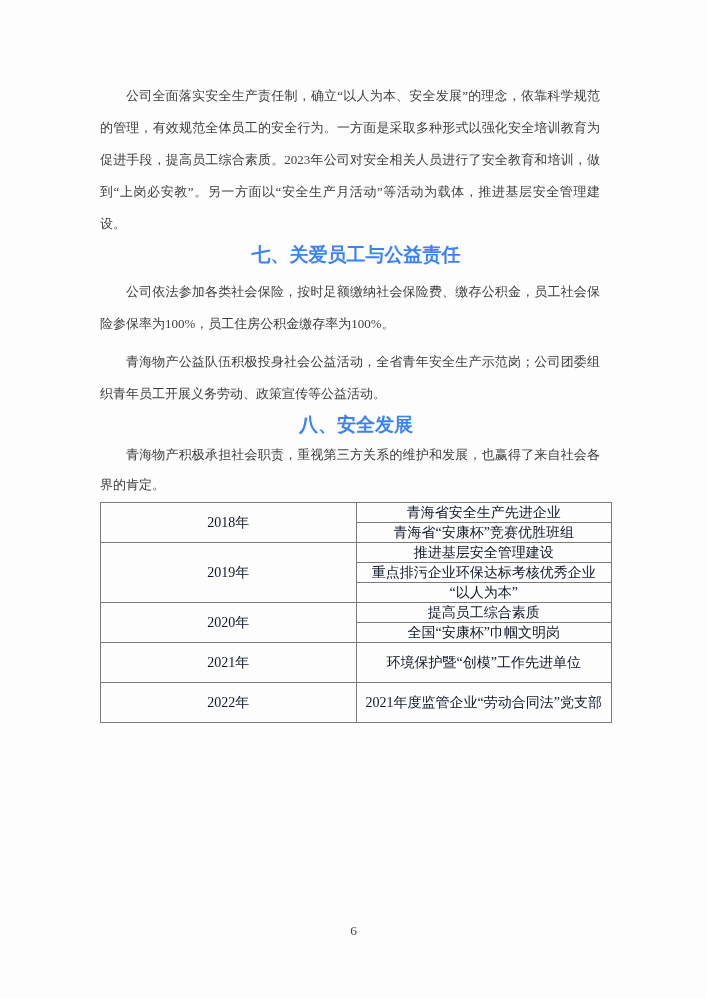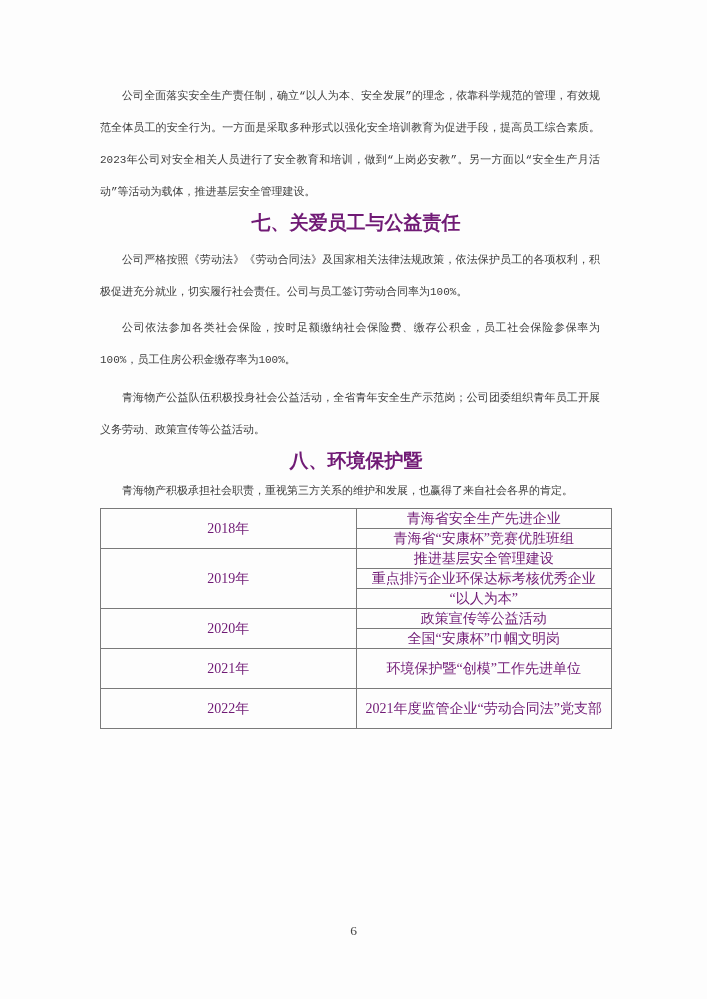--- a/index.html
+++ b/index.html
@@ -22,46 +22,45 @@
     width: 707px;
     height: 999px;
   }
   .content {
     position: absolute;
     left: 100px;
     top: 80px;
     width: 512px;
   }
   .para {
-    font-size: 11px;
+    font-size: 13px;
     line-height: 32px;
     text-align: justify;
     text-indent: 2em;
     margin: 0 12px 2px 0;
-    font-family: Liberation Mono, monospace;
   }
   .para.mb4 { margin-bottom: 4px; }
   .para.mb6 { margin-bottom: 6px; }
   .para.tight { line-height: 30px; margin-bottom: 2px; }
   .section-heading {
     font-family: "Liberation Sans", "DejaVu Sans", sans-serif;
     font-weight: bold;
     font-size: 19px;
     line-height: 26px;
-    color: #701a75;
+    color: #3b82f6;
     text-align: center;
     margin: 0 0 8px 0;
   }
   .section-heading.h8 { margin-bottom: 2px; }
   .awards-table {
     width: 100%;
     border-collapse: collapse;
     table-layout: fixed;
     font-size: 14px;
-    color: #701a75;
+    color: #0f172a;
     margin-top: 2px;
   }
   .awards-table td {
     border: 1px solid #7a7a7a;
     text-align: center;
     vertical-align: middle;
     padding: 0 4px;
     overflow: hidden;
     white-space: nowrap;
   }
@@ -80,28 +79,27 @@
 </head>
 <body>
 
 <div class="page">
   <div class="content">
 
     <p class="para">公司全面落实安全生产责任制，确立“以人为本、安全发展”的理念，依靠科学规范的管理，有效规范全体员工的安全行为。一方面是采取多种形式以强化安全培训教育为促进手段，提高员工综合素质。2023年公司对安全相关人员进行了安全教育和培训，做到“上岗必安教”。另一方面以“安全生产月活动”等活动为载体，推进基层安全管理建设。</p>
 
     <h2 class="section-heading">七、关爱员工与公益责任</h2>
 
-    <p class="para mb4">公司严格按照《劳动法》《劳动合同法》及国家相关法律法规政策，依法保护员工的各项权利，积极促进充分就业，切实履行社会责任。公司与员工签订劳动合同率为100%。</p>
 
 
     <p class="para mb6">公司依法参加各类社会保险，按时足额缴纳社会保险费、缴存公积金，员工社会保险参保率为100%，员工住房公积金缴存率为100%。</p>
 
     <p class="para">青海物产公益队伍积极投身社会公益活动，全省青年安全生产示范岗；公司团委组织青年员工开展义务劳动、政策宣传等公益活动。</p>
 
-    <h2 class="section-heading h8">八、环境保护暨</h2>
+    <h2 class="section-heading h8">八、安全发展</h2>
 
     <p class="para tight">青海物产积极承担社会职责，重视第三方关系的维护和发展，也赢得了来自社会各界的肯定。</p>
 
     <table class="awards-table">
       <colgroup>
         <col style="width:50%">
         <col style="width:50%">
       </colgroup>
       <tbody>
         <tr class="short">
@@ -116,21 +114,21 @@
           <td>推进基层安全管理建设</td>
         </tr>
         <tr class="short">
           <td>重点排污企业环保达标考核优秀企业</td>
         </tr>
         <tr class="short">
           <td>“以人为本”</td>
         </tr>
         <tr class="short">
           <td rowspan="2">2020年</td>
-          <td>政策宣传等公益活动</td>
+          <td>提高员工综合素质</td>
         </tr>
         <tr class="short">
           <td>全国“安康杯”巾帼文明岗</td>
         </tr>
         <tr class="tall">
           <td>2021年</td>
           <td>环境保护暨“创模”工作先进单位</td>
         </tr>
         <tr class="tall">
           <td>2022年</td>

